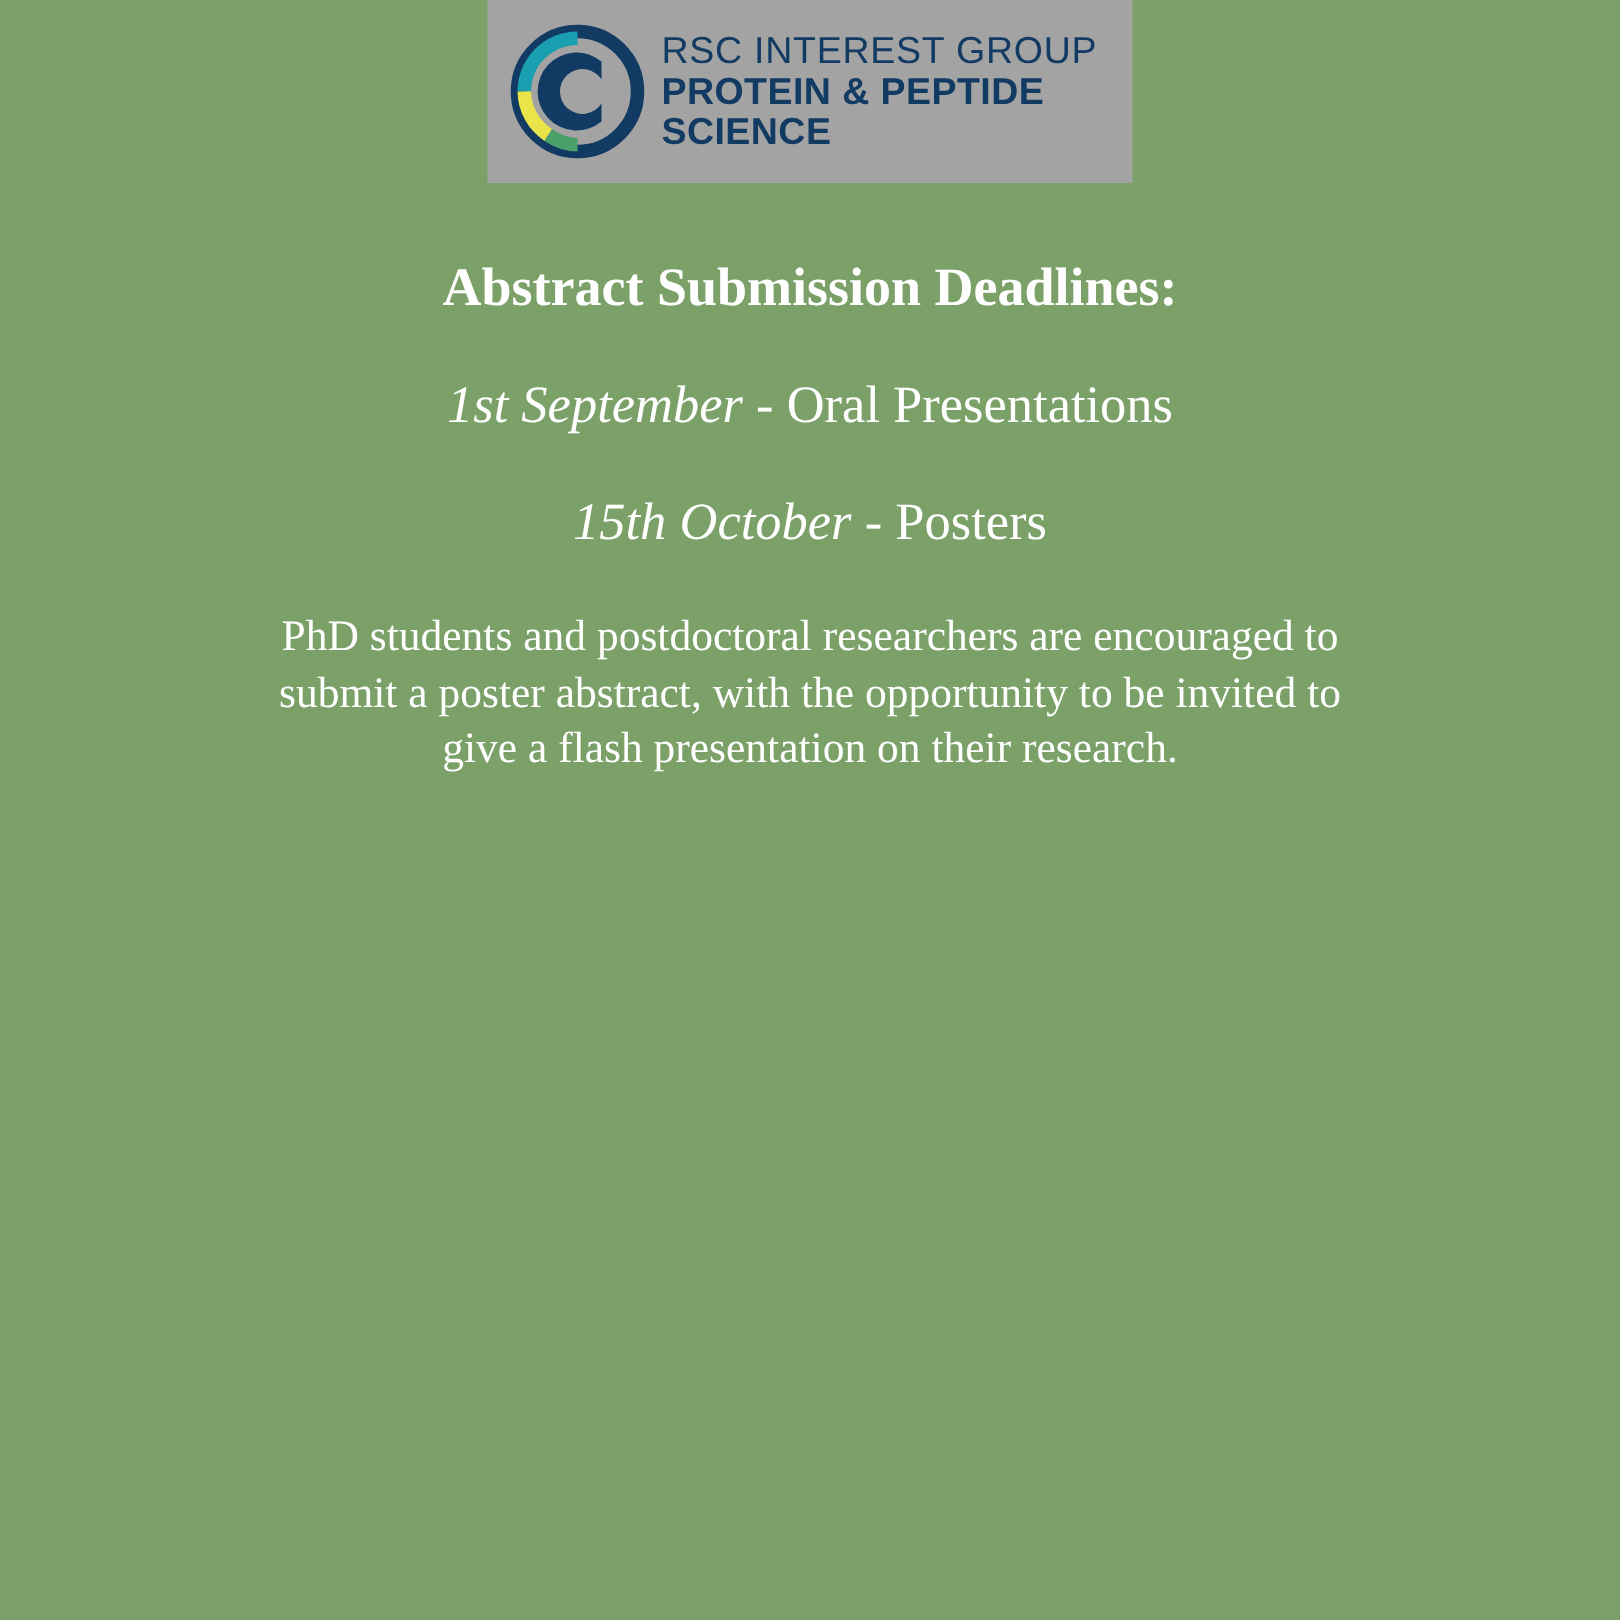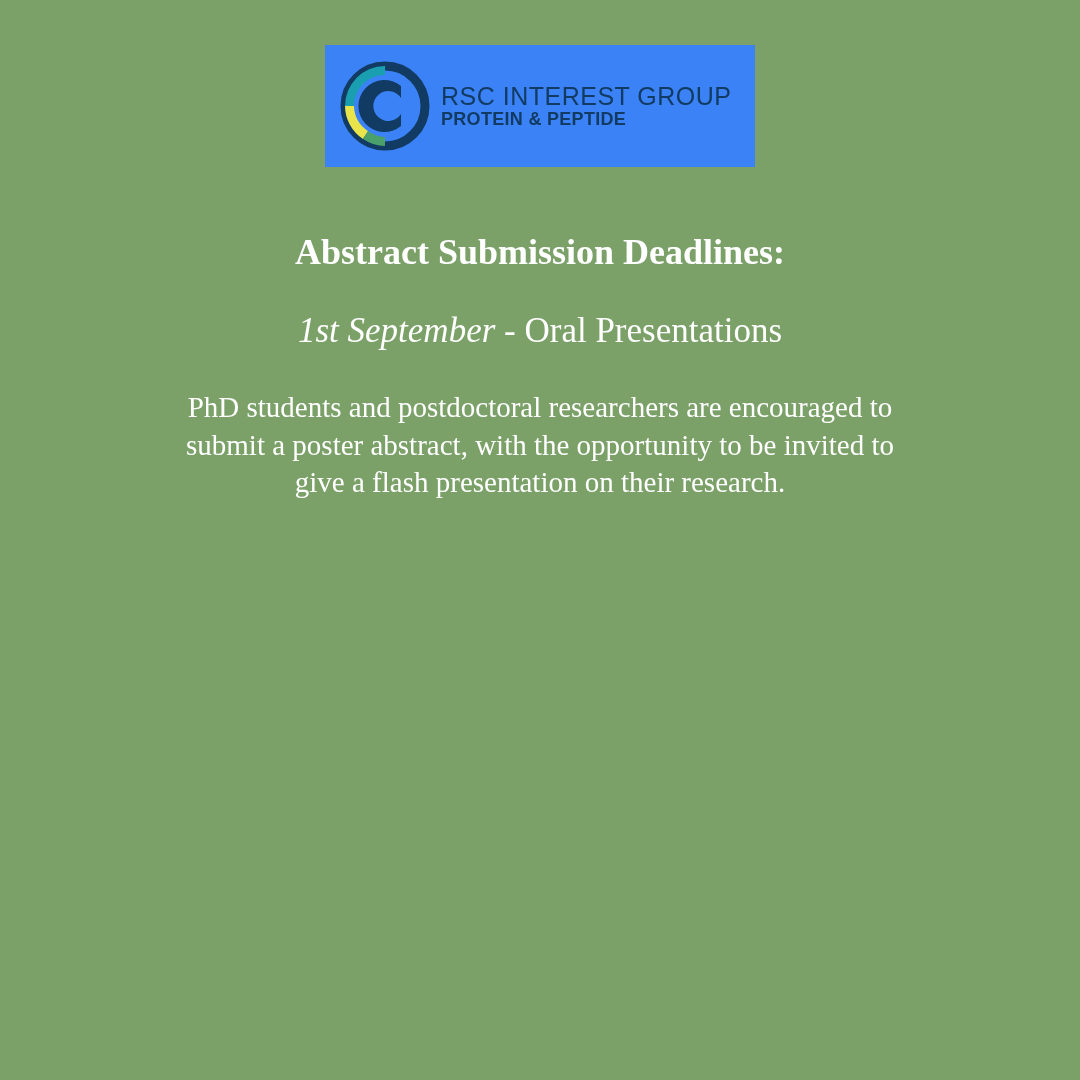--- a/index.html
+++ b/index.html
@@ -19,24 +19,23 @@
     height: 1080px;
     position: relative;
     display: flex;
     flex-direction: column;
     align-items: center;
     box-sizing: border-box;
   }
 
   
   .logo-card {
-    margin-top: 45px;
     width: 430px;
     height: 122px;
-    background: #3b82f6;
+    background: #a3a3a3;
     display: flex;
     align-items: center;
     justify-content: flex-start;
     box-sizing: border-box;
     padding-left: 14px;
   }
   .logo-mark {
     width: 92px;
     height: 92px;
     flex: 0 0 92px;
@@ -51,21 +50,21 @@
   }
   .logo-line1 {
     font-family: "Liberation Sans", sans-serif;
     font-size: 25px;
     letter-spacing: 0.5px;
     color: #123b63;
     font-weight: 400;
   }
   .logo-line2 {
     font-family: "Liberation Sans", sans-serif;
-    font-size: 18px;
+    font-size: 25px;
     letter-spacing: 0.3px;
     color: #123b63;
     font-weight: bold;
   }
   .logo-line3 {
     font-family: "Liberation Sans", sans-serif;
     font-size: 25px;
     letter-spacing: 0.3px;
     color: #123b63;
     font-weight: bold;
@@ -87,21 +86,21 @@
   }
   .subtitle {
     font-size: 37px;
     line-height: 1.12;
     margin: 0 0 40px 0;
     padding: 0 60px;
   }
   .deadlines-heading {
     font-size: 36px;
     font-weight: bold;
-    margin: 16px 0 38px 0;
+    margin: 0 0 38px 0;
     text-align: center;
   }
   .deadline-row {
     font-size: 35px;
     margin: 0 0 38px 0;
   }
   .deadline-row .date {
     font-style: italic;
     font-weight: normal;
   }
@@ -126,31 +125,35 @@
         <circle cx="46" cy="46" r="40" fill="none" stroke="#123b63" stroke-width="9"></circle>
         <path d="M46 6 A40 40 0 0 0 6 46 L15 46 A31 31 0 0 1 46 15 Z" fill="#1a9fb0"></path>
         <path d="M6 46 A40 40 0 0 0 24 79 L29 71 A31 31 0 0 1 15 46 Z" fill="#e8e44a"></path>
         <path d="M24 79 A40 40 0 0 0 46 86 L46 77 A31 31 0 0 1 29 71 Z" fill="#4aa06a"></path>
         <path d="M62 26 A26 26 0 1 0 62 66 L62 54 A15 15 0 1 1 62 38 Z" fill="#123b63"></path>
       </svg>
     </div>
     <div class="logo-text">
       <span class="logo-line1">RSC INTEREST GROUP</span>
       <span class="logo-line2">PROTEIN &amp; PEPTIDE</span>
+      <span class="logo-line3">SCIENCE</span>
     </div>
   </div>
 
   <div class="content">
 
 
 
     <p class="deadlines-heading">Abstract Submission Deadlines:</p>
 
     <p class="deadline-row">
       <span class="date">1st September</span><span> - </span><span>Oral Presentations</span>
     </p>
 
+    <p class="deadline-row">
+      <span class="date">15th October</span><span> - </span><span>Posters</span>
+    </p>
 
 
     <p class="para last">PhD students and postdoctoral researchers are encouraged to submit a poster abstract, with the opportunity to be invited to give a flash presentation on their research.</p>
 
   </div>
 </div>
 
 </body></html>

